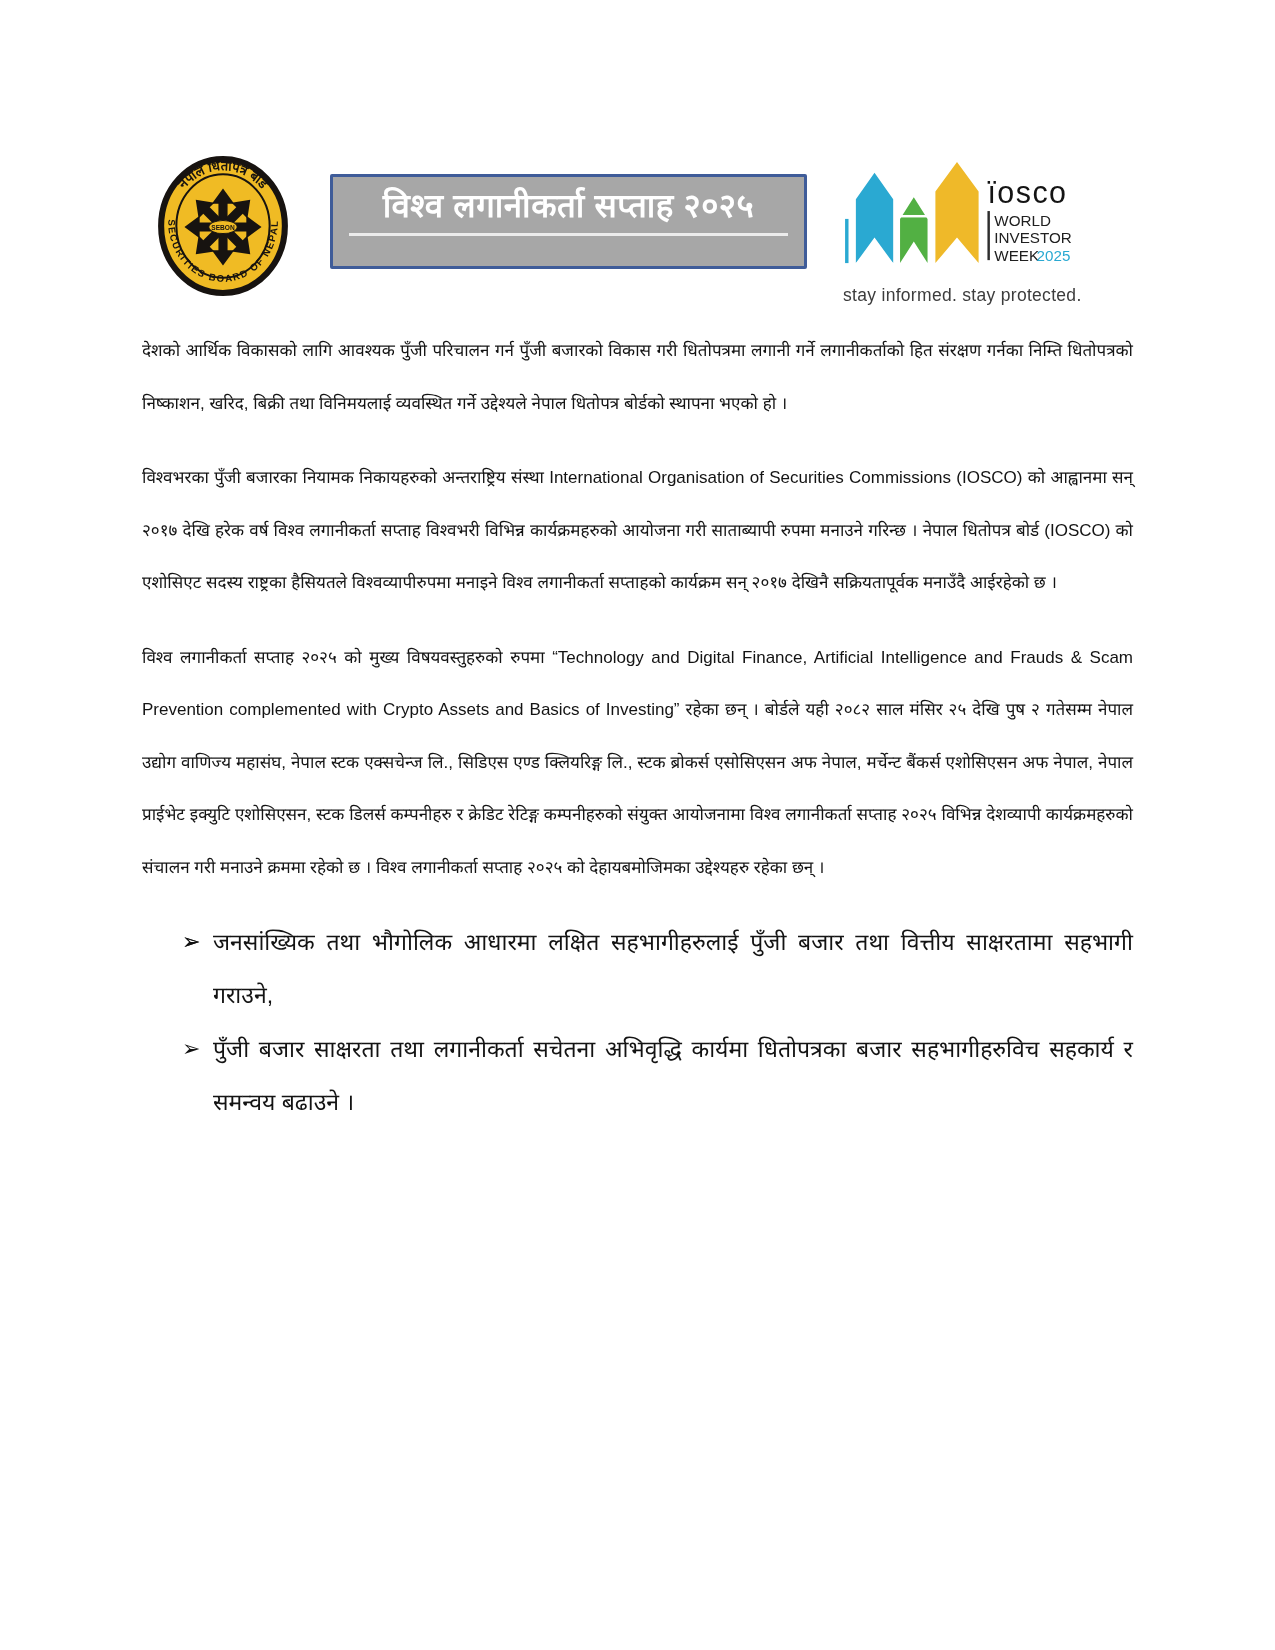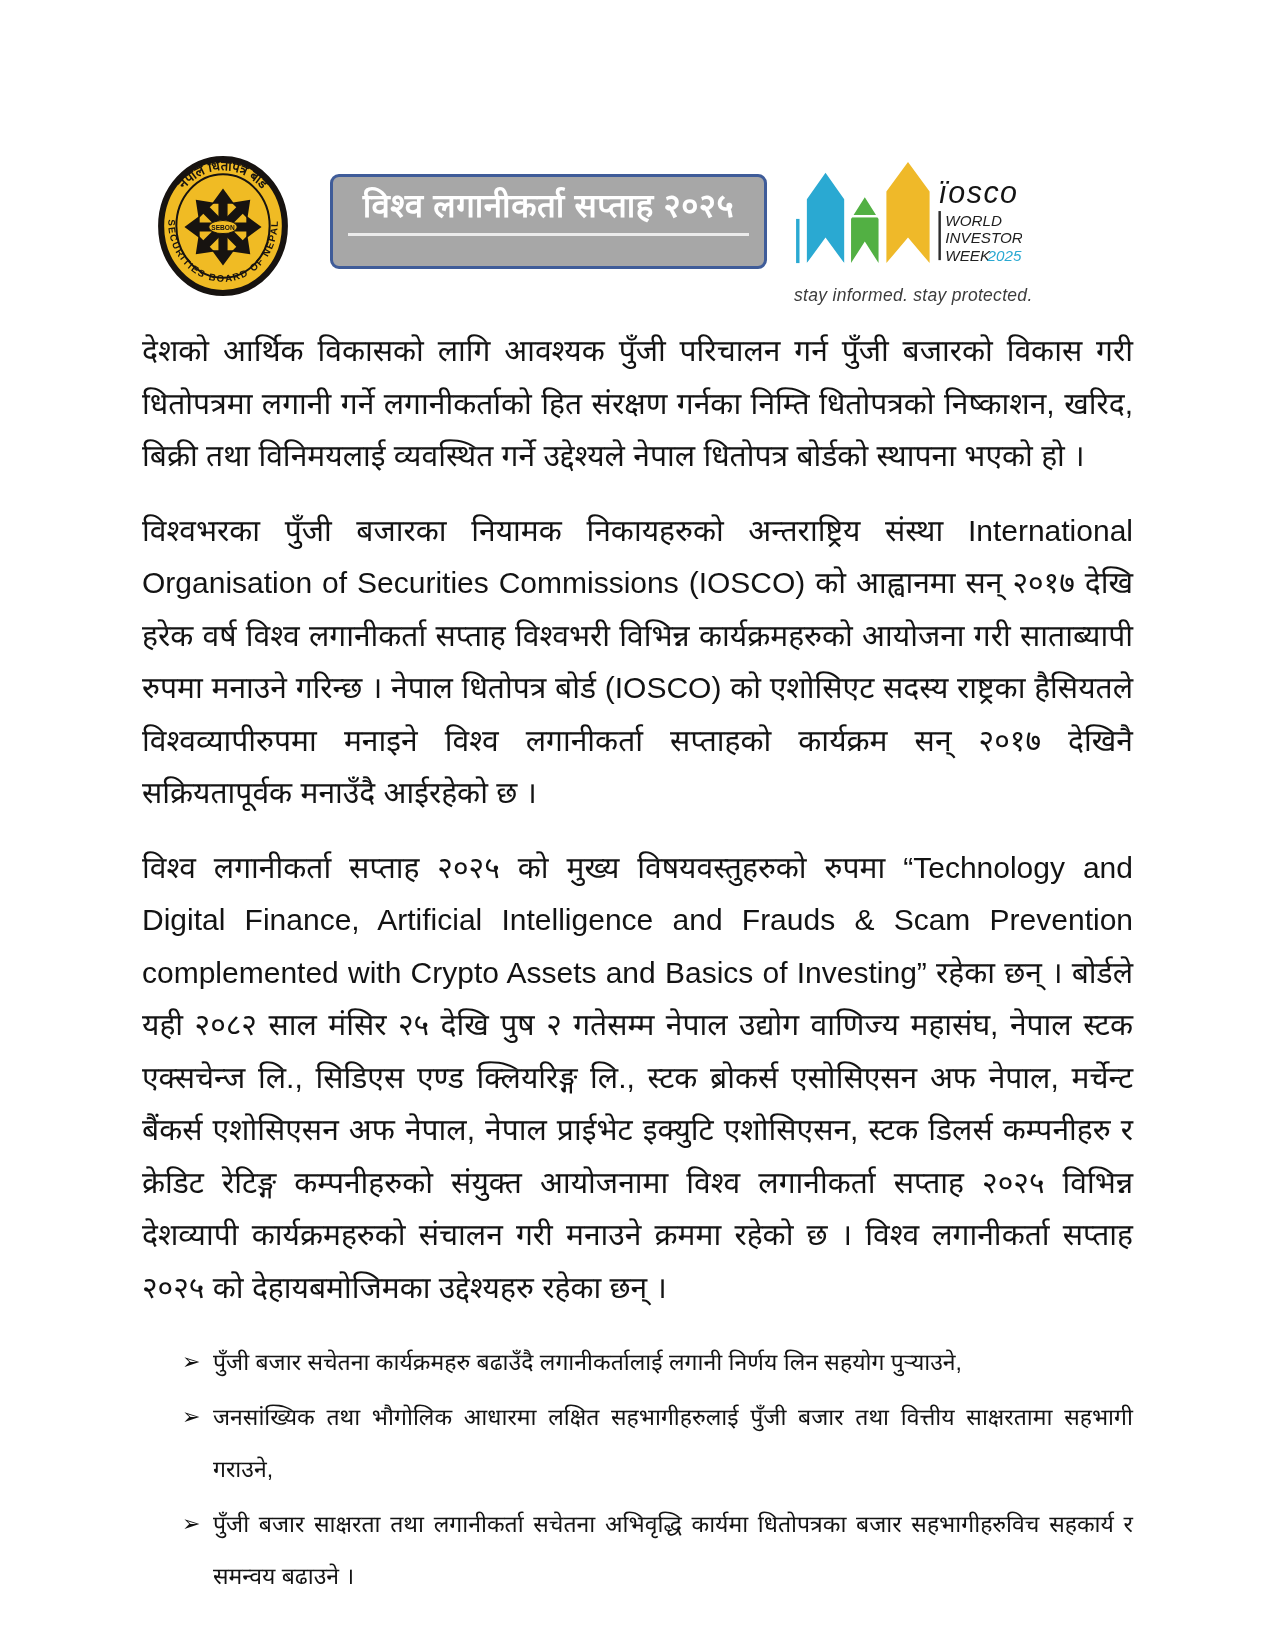--- a/index.html
+++ b/index.html
@@ -20,60 +20,59 @@
   .sebon-logo {
     position: absolute;
     left: 157px; top: 155px;
     width: 132px; height: 142px;
   }
   .sebon-logo svg { width: 100%; height: 100%; display: block; }
 
   .banner {
     position: absolute;
     left: 330px; top: 174px;
-    width: 437px; height: 95px;
+    width: 477px; height: 95px;
     background: #a7a7a7;
     border: 3px solid #3f5c99;
-    border-radius: 9px;
+    border-radius: 2px;
     padding-top: 9px;
   }
   .banner-text {
     text-align: center;
     color: #ffffff;
     font-weight: bold;
     font-size: 33px;
     line-height: 40px;
     letter-spacing: 0.5px;
   }
   .banner-underline {
     width: 93%;
     height: 2.5px;
     background: #ececec;
     margin: 7px auto 0 auto;
   }
 
   .wiw {
     position: absolute;
-    left: 794px; top: 160px;
+    left: 843px; top: 160px;
     width: 228px;
-    font-style: italic;
   }
   .wiw svg { width: 228px; height: 108px; display: block; }
   .wiw-tagline {
     font-size: 17.5px;
     color: #3c3c3c;
     letter-spacing: 0.3px;
     margin-top: 17px;
     white-space: nowrap;
   }
 
   
   .doc-body { padding: 20px 142px 0 142px; }
   .doc-body p {
-    font-size: 30px;
+    font-size: 17px;
     line-height: 52.5px;
     text-align: justify;
     color: #131313;
     margin-bottom: 22px;
   }
   .objectives {
     list-style: none;
     margin-top: 8px;
   }
   .objectives li {
@@ -168,21 +167,20 @@
   </header>
 
   <main class="doc-body">
     <p>देशको आर्थिक विकासको लागि आवश्यक पुँजी परिचालन गर्न पुँजी बजारको विकास गरी धितोपत्रमा लगानी गर्ने लगानीकर्ताको हित संरक्षण गर्नका निम्ति धितोपत्रको निष्काशन, खरिद, बिक्री तथा विनिमयलाई व्यवस्थित गर्ने उद्देश्यले नेपाल धितोपत्र बोर्डको स्थापना भएको हो ।</p>
     <p>विश्वभरका पुँजी बजारका नियामक निकायहरुको अन्तराष्ट्रिय संस्था International Organisation of Securities Commissions (IOSCO) को आह्वानमा सन् २०१७ देखि हरेक वर्ष विश्व लगानीकर्ता सप्ताह विश्वभरी विभिन्न कार्यक्रमहरुको आयोजना गरी साताब्यापी रुपमा मनाउने गरिन्छ । नेपाल धितोपत्र बोर्ड (IOSCO) को एशोसिएट सदस्य राष्ट्रका हैसियतले विश्वव्यापीरुपमा मनाइने विश्व लगानीकर्ता सप्ताहको कार्यक्रम सन् २०१७ देखिनै सक्रियतापूर्वक मनाउँदै आईरहेको छ ।</p>
     <p>विश्व लगानीकर्ता सप्ताह २०२५ को मुख्य विषयवस्तुहरुको रुपमा “Technology and Digital Finance, Artificial Intelligence and Frauds &amp; Scam Prevention complemented with Crypto Assets and Basics of Investing” रहेका छन् । बोर्डले यही २०८२ साल मंसिर २५ देखि पुष २ गतेसम्म नेपाल उद्योग वाणिज्य महासंघ, नेपाल स्टक एक्सचेन्ज लि., सिडिएस एण्ड क्लियरिङ्ग लि., स्टक ब्रोकर्स एसोसिएसन अफ नेपाल, मर्चेन्ट बैंकर्स एशोसिएसन अफ नेपाल, नेपाल प्राईभेट इक्युटि एशोसिएसन, स्टक डिलर्स कम्पनीहरु र क्रेडिट रेटिङ्ग कम्पनीहरुको संयुक्त आयोजनामा विश्व लगानीकर्ता सप्ताह २०२५ विभिन्न देशव्यापी कार्यक्रमहरुको संचालन गरी मनाउने क्रममा रहेको छ । विश्व लगानीकर्ता सप्ताह २०२५ को देहायबमोजिमका उद्देश्यहरु रहेका छन् ।</p>
 
     <ul class="objectives">
       <li>
         <span class="marker">➢</span>
-        <span>पुँजी बजार सचेतना कार्यक्रमहरु बढाउँदै लगानीकर्तालाई लगानी निर्णय लिन सहयोग पुर्‍याउने,</span>
       </li>
       <li>
         <span class="marker">➢</span>
         <span>जनसांख्यिक तथा भौगोलिक आधारमा लक्षित सहभागीहरुलाई पुँजी बजार तथा वित्तीय साक्षरतामा सहभागी गराउने,</span>
       </li>
       <li>
         <span class="marker">➢</span>
         <span>पुँजी बजार साक्षरता तथा लगानीकर्ता सचेतना अभिवृद्धि कार्यमा धितोपत्रका बजार सहभागीहरुविच सहकार्य र समन्वय बढाउने ।</span>
       </li>
     </ul>

